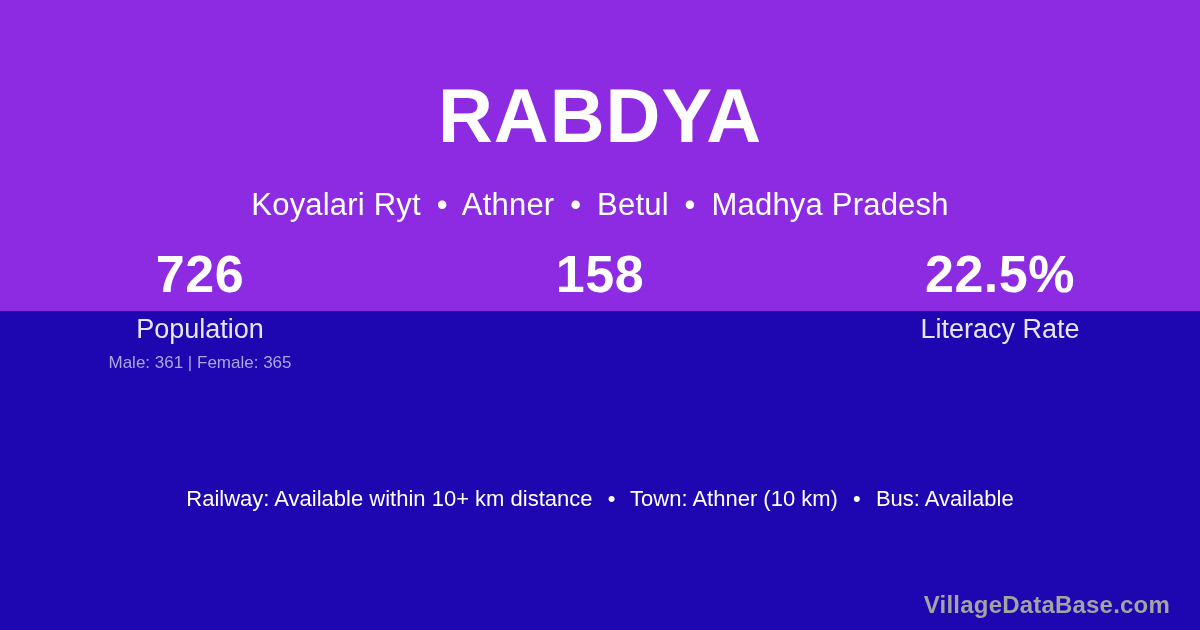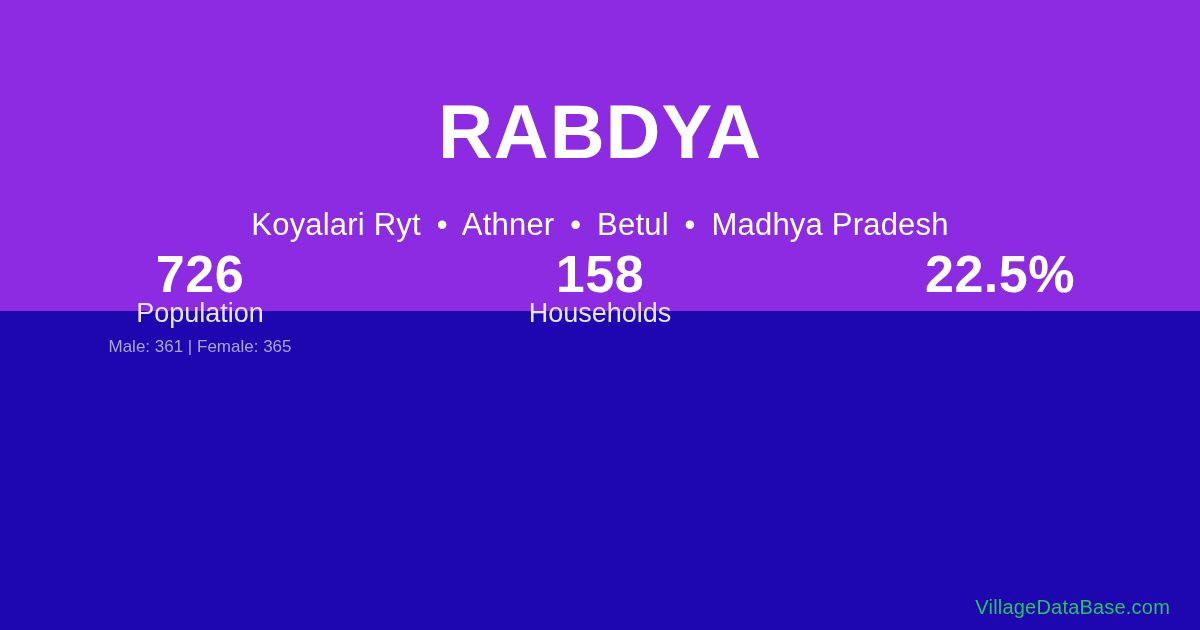--- a/index.html
+++ b/index.html
@@ -40,21 +40,21 @@
 
   
   .header {
     position: absolute;
     left: 0;
     top: 0;
     width: 1200px;
     text-align: center;
   }
   .village-title {
-    margin: 16px;
+    margin: 0;
     padding-top: 78px;
     font-size: 76px;
     line-height: 1;
     font-weight: 700;
     letter-spacing: 1px;
     color: #ffffff;
   }
   .village-subtitle {
     margin: 12px;
     padding-top: 23px;
@@ -84,21 +84,21 @@
     text-align: center;
   }
   .stat-value {
     font-size: 52px;
     line-height: 1;
     font-weight: 700;
     color: #ffffff;
     letter-spacing: 0.5px;
   }
   .stat-label {
-    margin-top: 0;
+    margin-top: 16px;
     font-size: 27px;
     line-height: 1;
     font-weight: 400;
     color: #e8e6fb;
   }
   .stat-sub {
     margin-top: 11px;
     font-size: 17px;
     line-height: 1;
     font-weight: 400;
@@ -120,24 +120,24 @@
   .info-sep {
     display: inline-block;
     padding: 0 9px;
   }
 
   
   .brand {
     position: absolute;
     right: 30px;
     bottom: 13px;
-    font-size: 20px;
+    font-size: 24px;
     line-height: 1;
-    font-weight: 400;
-    color: #22c55e;
+    font-weight: 700;
+    color: #a3a3a3;
     letter-spacing: 0.2px;
   }
 </style>
 </head>
 <body>
 
 <div class="card">
 
   <div class="band-top"></div>
   <div class="band-bottom"></div>
@@ -158,25 +158,32 @@
   <div class="stats">
 
     <div class="stat">
       <div class="stat-value">726</div>
       <div class="stat-label">Population</div>
       <div class="stat-sub">Male: 361 | Female: 365</div>
     </div>
 
     <div class="stat">
       <div class="stat-value">158</div>
-      <div class="stat-label">Households</div>
     </div>
 
     <div class="stat">
       <div class="stat-value">22.5%</div>
+      <div class="stat-label">Literacy Rate</div>
     </div>
 
   </div>
 
+  <div class="info-line">
+    <span>Railway: Available within 10+ km distance</span>
+    <span class="info-sep">•</span>
+    <span>Town: Athner (10 km)</span>
+    <span class="info-sep">•</span>
+    <span>Bus: Available</span>
+  </div>
 
   <div class="brand">VillageDataBase.com</div>
 
 </div>
 
 </body></html>

